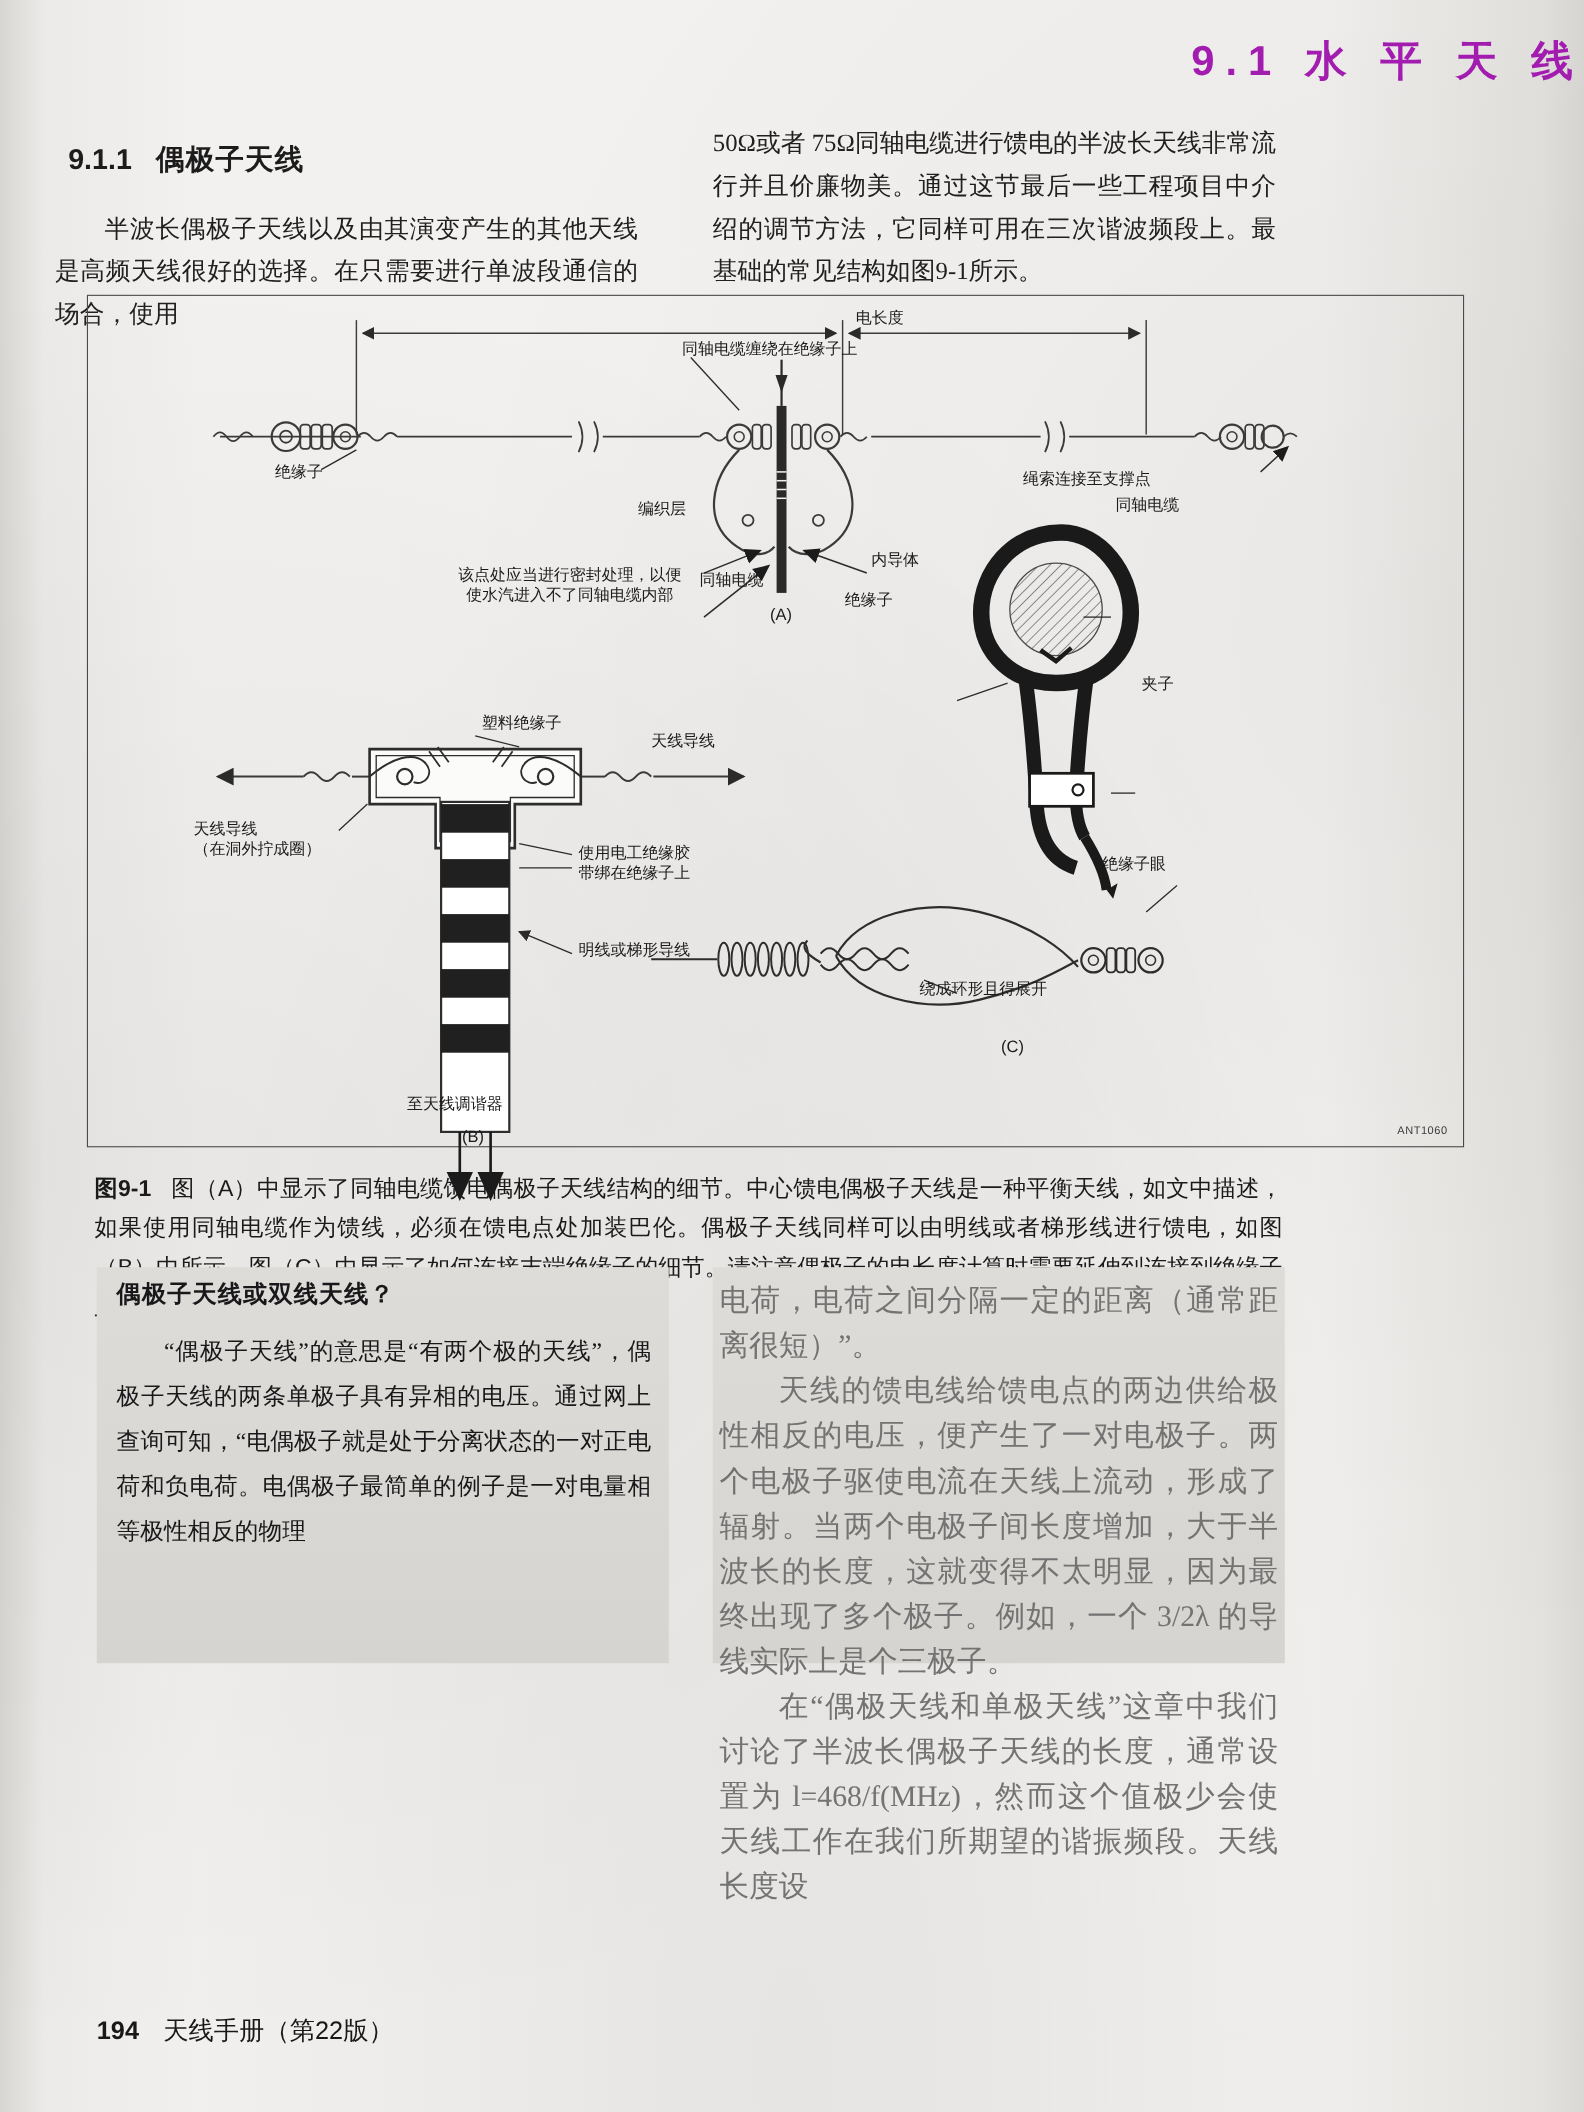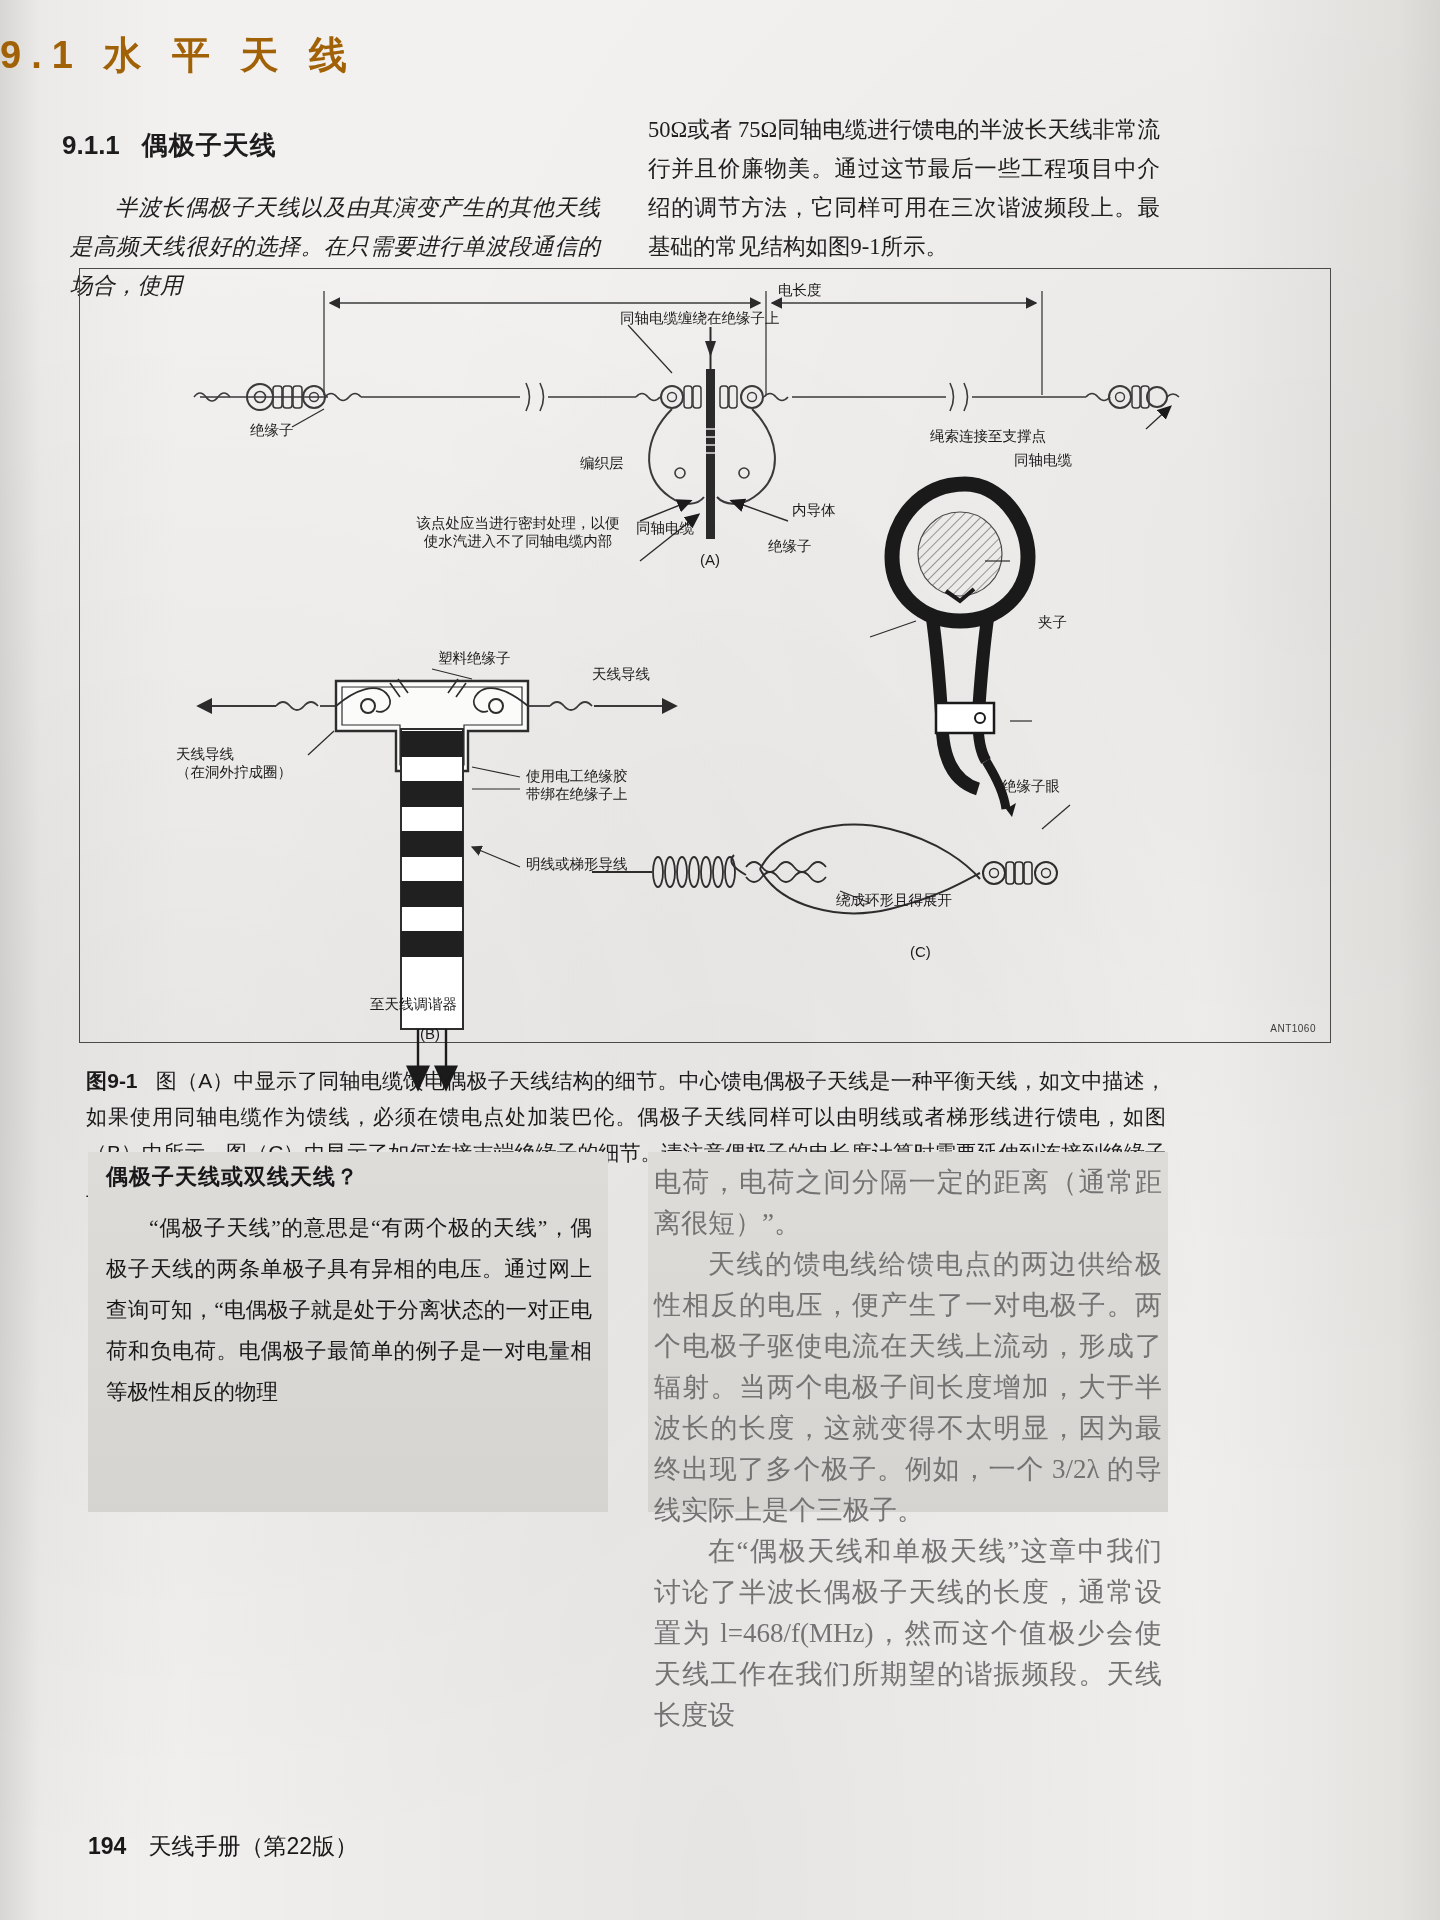--- a/index.html
+++ b/index.html
@@ -24,39 +24,39 @@
       radial-gradient(ellipse at 12% 55%, rgba(0,0,0,.045), rgba(0,0,0,0) 55%),
       radial-gradient(ellipse at 92% 30%, rgba(0,0,0,.035), rgba(0,0,0,0) 50%),
       radial-gradient(ellipse at 50% 98%, rgba(0,0,0,.05), rgba(0,0,0,0) 60%);
     pointer-events:none;
   }
   .content{position:absolute;inset:0;}
 
   
   .chapter-title{
     position:absolute;left:0;right:0;top:30px;
-    text-align:left;
+    text-align:right;
     font-family:"Liberation Sans","DejaVu Sans",sans-serif;
     font-weight:700;font-size:38px;letter-spacing:10px;
-    color:#a16207;
+    color:#a21caf;
   }
   .sec-title{
     position:absolute;left:62px;top:128px;
     font-family:"Liberation Sans","DejaVu Sans",sans-serif;
     font-weight:700;font-size:26px;letter-spacing:1px;color:#1c1c1c;
   }
   .sec-title .num{letter-spacing:0px;margin-right:22px;font-weight:700;}
 
   
   .col{
     position:absolute;width:530px;
     font-size:22.5px;line-height:39px;text-align:justify;
     color:#202020;
   }
-  .col.left{left:70px;top:188px;font-style:italic;}
+  .col.left{left:50px;top:188px;}
   .col.right{left:648px;top:110px;width:512px;}
   .col p{margin:0;}
   .col p.indent{text-indent:2em;}
 
   
   .figure{
     position:absolute;left:79px;top:268px;width:1252px;height:775px;
     border:1.6px solid #4a4a4a;
     background:transparent;
     box-sizing:border-box;

